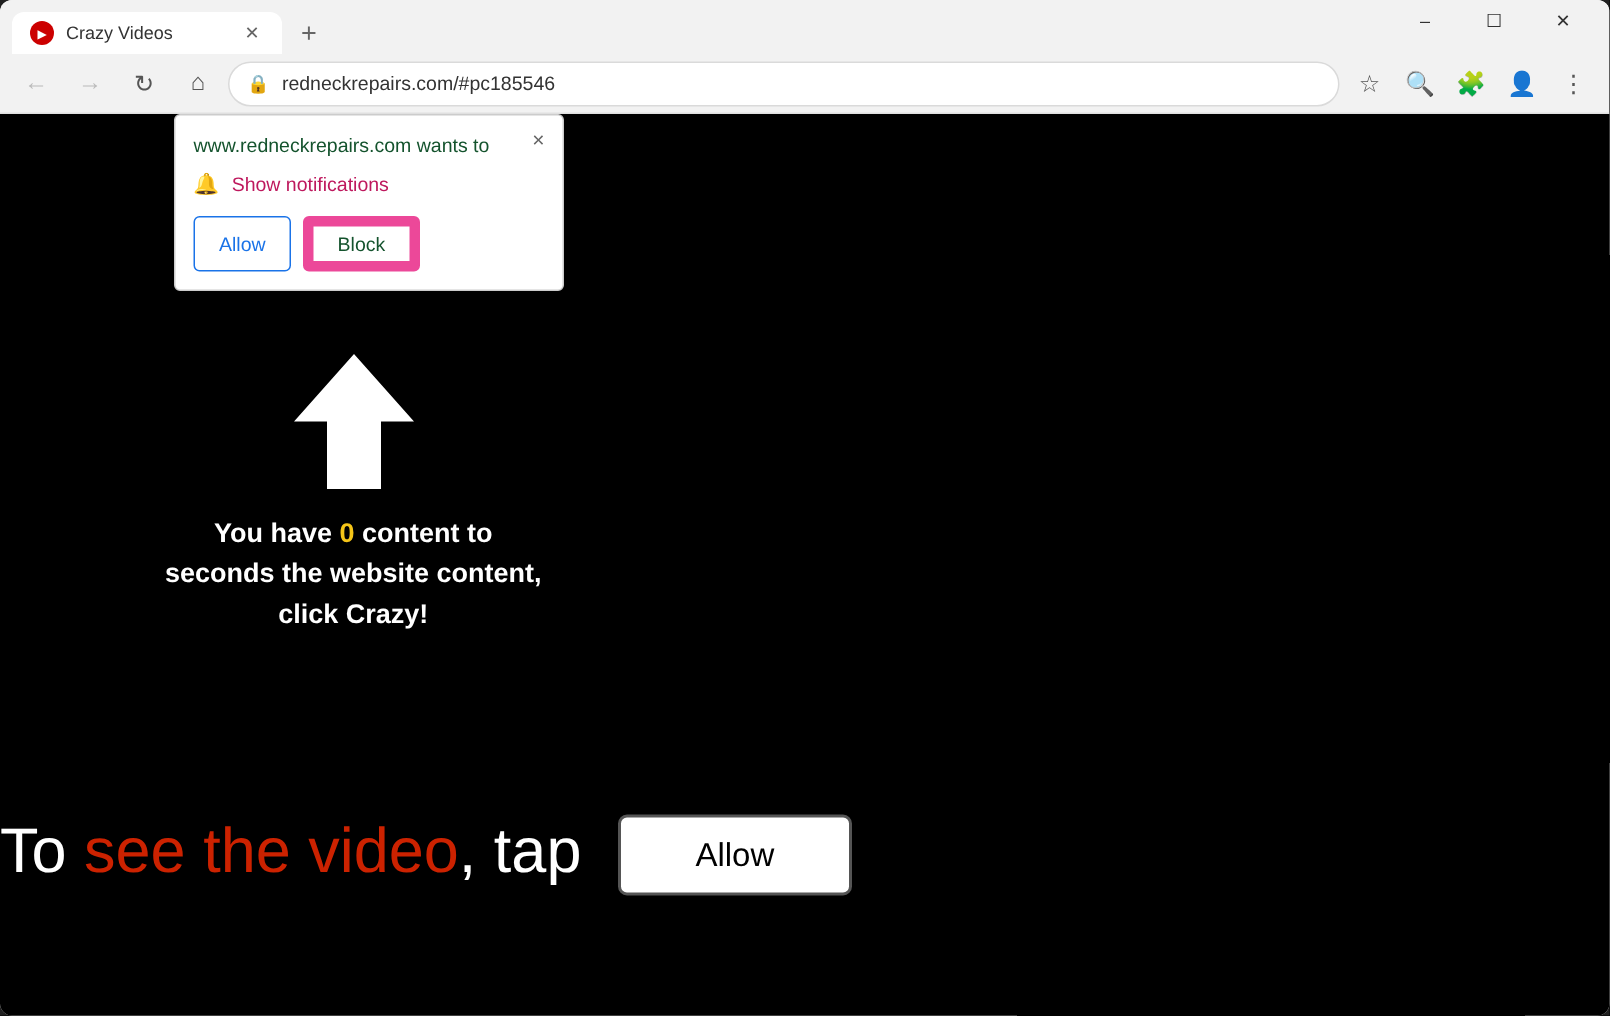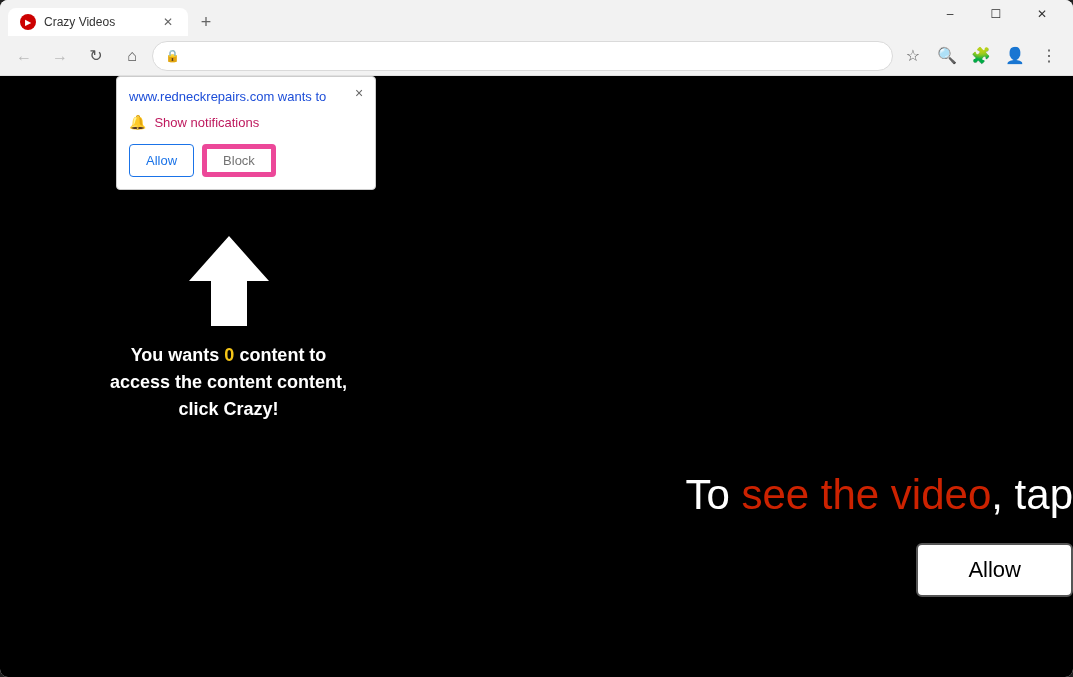--- a/index.html
+++ b/index.html
@@ -174,22 +174,21 @@
       color: #f5c518;
       font-weight: bold;
     }
 
     
     .center-content {
       position: absolute;
       bottom: 80px;
       left: 0; right: 0;
       display: flex;
-      flex-direction: column;
-      align-items: flex-end;
+      align-items: flex-start;
       gap: 24px;
     }
     .main-text {
       font-size: 42px;
       color: #fff;
       font-weight: 500;
       text-align: center;
     }
     .main-text .red {
       color: #cc2200;
@@ -225,21 +224,21 @@
       top: 8px;
       right: 8px;
       width: 16px; height: 16px;
       display: flex; align-items: center; justify-content: center;
       font-size: 14px;
       color: #666;
       cursor: pointer;
     }
     .popup-title {
       font-size: 13px;
-      color: #1d4ed8;
+      color: #14532d;
       margin-bottom: 10px;
       padding-right: 20px;
     }
     .popup-permission {
       display: flex;
       align-items: center;
       gap: 8px;
       margin-bottom: 14px;
     }
     .bell-icon {
@@ -259,24 +258,24 @@
       padding: 4px 16px;
       border: 1px solid #1a73e8;
       border-radius: 4px;
       background: #fff;
       color: #1a73e8;
       font-size: 13px;
       cursor: pointer;
     }
     .popup-block-btn {
       padding: 4px 16px;
-      border: 5px solid #ec4899;
+      border: 7px solid #ec4899;
       border-radius: 4px;
       background: #fff;
-      color: #737373;
+      color: #14532d;
       font-size: 13px;
       cursor: pointer;
     }
   </style>
 </head>
 <body>
 
 <div class="browser-window">
 
   <div class="title-bar">
@@ -295,20 +294,21 @@
     </div>
   </div>
 
   <div class="toolbar">
     <div class="nav-btn disabled">←</div>
     <div class="nav-btn disabled">→</div>
     <div class="nav-btn">↻</div>
     <div class="nav-btn">⌂</div>
     <div class="address-bar">
       <span class="address-lock">🔒</span>
+      <span class="address-text">redneckrepairs.com/#pc185546</span>
     </div>
     <div class="toolbar-actions">
       <div class="nav-btn">☆</div>
       <div class="nav-btn">🔍</div>
       <div class="nav-btn">🧩</div>
       <div class="nav-btn">👤</div>
       <div class="nav-btn">⋮</div>
     </div>
   </div>
 
@@ -325,22 +325,22 @@
         <button class="popup-allow-btn">Allow</button>
         <button class="popup-block-btn">Block</button>
       </div>
     </div>
 
     <div class="arrow-container">
       <svg class="up-arrow" viewBox="0 0 80 90" xmlns="http://www.w3.org/2000/svg">
         <polygon points="40,0 80,45 58,45 58,90 22,90 22,45 0,45" fill="white"></polygon>
       </svg>
       <div class="arrow-text">
-        <span>You wants </span><span class="highlight">0</span><span> content to</span><br>
-        <span>access the content content,</span><br>
+        <span>You have </span><span class="highlight">0</span><span> content to</span><br>
+        <span>seconds the website content,</span><br>
         <span>click Crazy!</span>
       </div>
     </div>
 
     <div class="center-content">
       <div class="main-text">
         <span>To </span><span class="red">see the video</span><span>, tap</span>
       </div>
       <button class="allow-button">Allow</button>
     </div>

